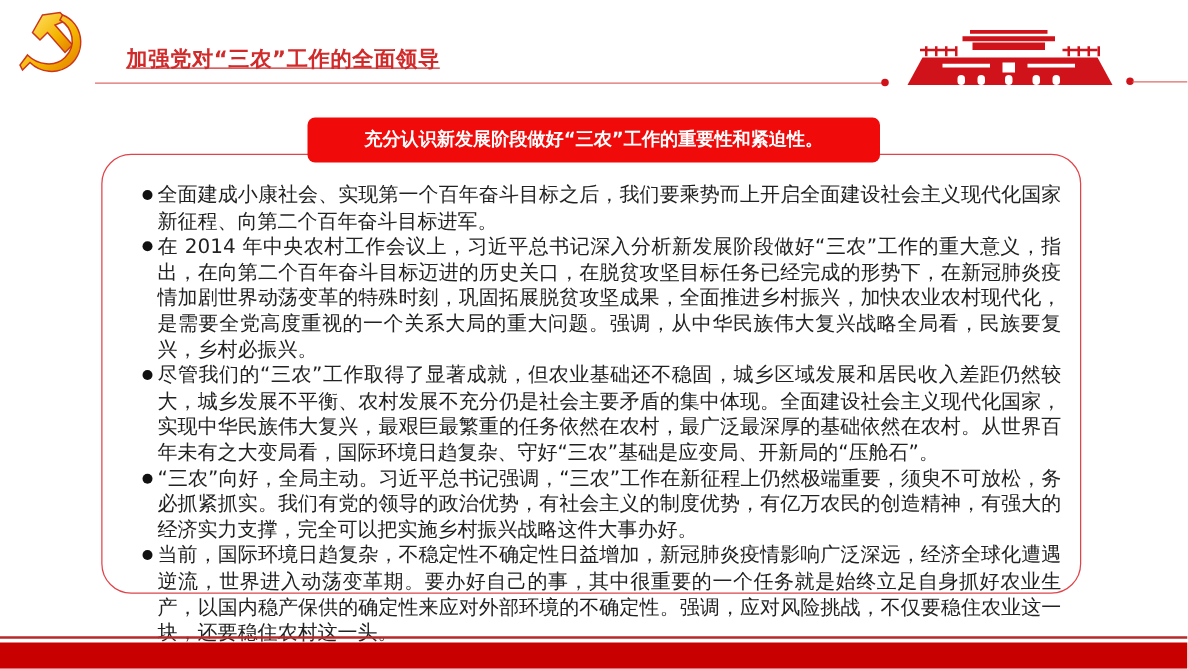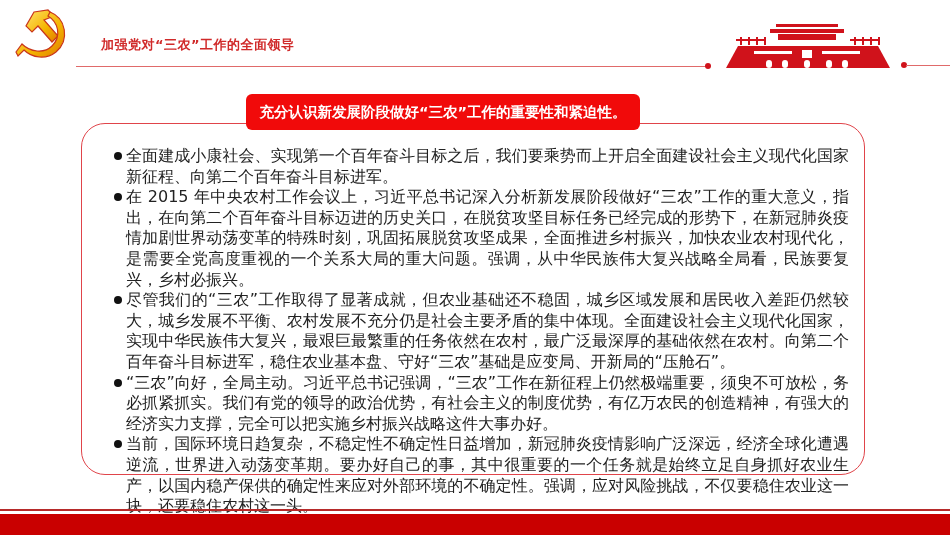--- a/index.html
+++ b/index.html
@@ -1,24 +1,24 @@
 <!DOCTYPE html>
 <html><head>
 <meta charset="utf-8">
 <style>
   html,body{margin:0;padding:0;}
   body{width:950px;height:535px;position:relative;overflow:hidden;background:#ffffff;font-family:"DejaVu Sans","Liberation Sans",sans-serif;}
   .emblem{position:absolute;left:14px;top:6px;width:60px;height:56px;}
-  .title{position:absolute;left:101px;top:36px;font-size:13px;font-weight:bold;color:#d02a2a;letter-spacing:0.5px;white-space:nowrap;}
+  .title{position:absolute;left:101px;top:36px;font-size:17px;font-weight:bold;color:#d02a2a;letter-spacing:0.5px;white-space:nowrap;text-decoration:underline;}
   .hline{position:absolute;left:76px;top:66px;width:632px;height:1px;background:#e06a6a;}
   .hline-r{position:absolute;left:906px;top:65px;width:44px;height:1px;background:#e06a6a;}
   .dot{position:absolute;width:6px;height:6px;border-radius:50%;background:#d0121b;}
   .gate{position:absolute;left:718px;top:20px;width:180px;height:50px;}
   .card{position:absolute;left:81px;top:123px;width:784px;height:352px;border:1.5px solid #e0444a;border-radius:24px;box-sizing:border-box;}
-  .pill{position:absolute;left:246px;top:94px;width:394px;height:36px;background:#f10a0a;border-radius:6px;color:#fff;font-weight:bold;font-size:14.5px;line-height:36px;text-align:center;white-space:nowrap;}
+  .pill{position:absolute;left:246px;top:94px;width:458px;height:36px;background:#f10a0a;border-radius:6px;color:#fff;font-weight:bold;font-size:14.5px;line-height:36px;text-align:center;white-space:nowrap;}
   .body{position:absolute;left:114px;top:146px;width:735px;font-size:16px;line-height:20.6px;color:#222;}
   .item{position:relative;padding-left:12px;text-align:justify;}
   .bullet{position:absolute;left:0;top:6px;width:8px;height:8px;border-radius:50%;background:#111;}
   .foot-line{position:absolute;left:0;top:509px;width:950px;height:2px;background:#b62a2a;}
   .foot{position:absolute;left:0;top:514px;width:950px;height:21px;background:#c90000;}
 </style>
 </head>
 <body>
 
 <svg class="emblem" viewBox="0 0 60 56">
@@ -64,20 +64,20 @@
   </g>
 </svg>
 <div class="dot" style="left:901px;top:62px;"></div>
 <div class="hline-r"></div>
 
 <div class="card"></div>
 <div class="pill">充分认识新发展阶段做好“三农”工作的重要性和紧迫性。</div>
 
 <div class="body">
   <div class="item"><span class="bullet"></span><span>全面建成小康社会、实现第一个百年奋斗目标之后，我们要乘势而上开启全面建设社会主义现代化国家新征程、向第二个百年奋斗目标进军。</span></div>
-  <div class="item"><span class="bullet"></span><span>在 2015 年中央农村工作会议上，习近平总书记深入分析新发展阶段做好“三农”工作的重大意义，指出，在向第二个百年奋斗目标迈进的历史关口，在脱贫攻坚目标任务已经完成的形势下，在新冠肺炎疫情加剧世界动荡变革的特殊时刻，巩固拓展脱贫攻坚成果，全面推进乡村振兴，加快农业农村现代化，是需要全党高度重视的一个关系大局的重大问题。强调，从中华民族伟大复兴战略全局看，民族要复兴，乡村必振兴。</span></div>
-  <div class="item"><span class="bullet"></span><span>尽管我们的“三农”工作取得了显著成就，但农业基础还不稳固，城乡区域发展和居民收入差距仍然较大，城乡发展不平衡、农村发展不充分仍是社会主要矛盾的集中体现。全面建设社会主义现代化国家，实现中华民族伟大复兴，最艰巨最繁重的任务依然在农村，最广泛最深厚的基础依然在农村。向第二个百年奋斗目标进军，稳住农业基本盘、守好“三农”基础是应变局、开新局的“压舱石”。</span></div>
+  <div class="item"><span class="bullet"></span><span>在 2014 年中央农村工作会议上，习近平总书记深入分析新发展阶段做好“三农”工作的重大意义，指出，在向第二个百年奋斗目标迈进的历史关口，在脱贫攻坚目标任务已经完成的形势下，在新冠肺炎疫情加剧世界动荡变革的特殊时刻，巩固拓展脱贫攻坚成果，全面推进乡村振兴，加快农业农村现代化，是需要全党高度重视的一个关系大局的重大问题。强调，从中华民族伟大复兴战略全局看，民族要复兴，乡村必振兴。</span></div>
+  <div class="item"><span class="bullet"></span><span>尽管我们的“三农”工作取得了显著成就，但农业基础还不稳固，城乡区域发展和居民收入差距仍然较大，城乡发展不平衡、农村发展不充分仍是社会主要矛盾的集中体现。全面建设社会主义现代化国家，实现中华民族伟大复兴，最艰巨最繁重的任务依然在农村，最广泛最深厚的基础依然在农村。从世界百年未有之大变局看，国际环境日趋复杂、守好“三农”基础是应变局、开新局的“压舱石”。</span></div>
   <div class="item"><span class="bullet"></span><span>“三农”向好，全局主动。习近平总书记强调，“三农”工作在新征程上仍然极端重要，须臾不可放松，务必抓紧抓实。我们有党的领导的政治优势，有社会主义的制度优势，有亿万农民的创造精神，有强大的经济实力支撑，完全可以把实施乡村振兴战略这件大事办好。</span></div>
   <div class="item"><span class="bullet"></span><span>当前，国际环境日趋复杂，不稳定性不确定性日益增加，新冠肺炎疫情影响广泛深远，经济全球化遭遇逆流，世界进入动荡变革期。要办好自己的事，其中很重要的一个任务就是始终立足自身抓好农业生产，以国内稳产保供的确定性来应对外部环境的不确定性。强调，应对风险挑战，不仅要稳住农业这一块，还要稳住农村这一头。</span></div>
 </div>
 
 <div class="foot-line"></div>
 <div class="foot"></div>
 
 </body></html>

